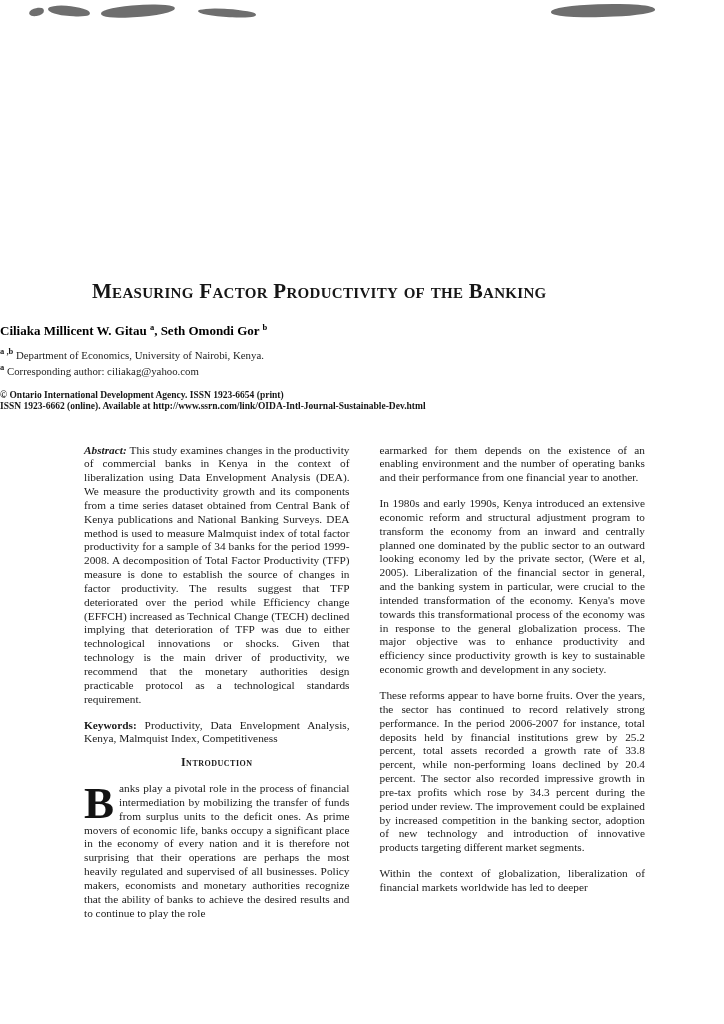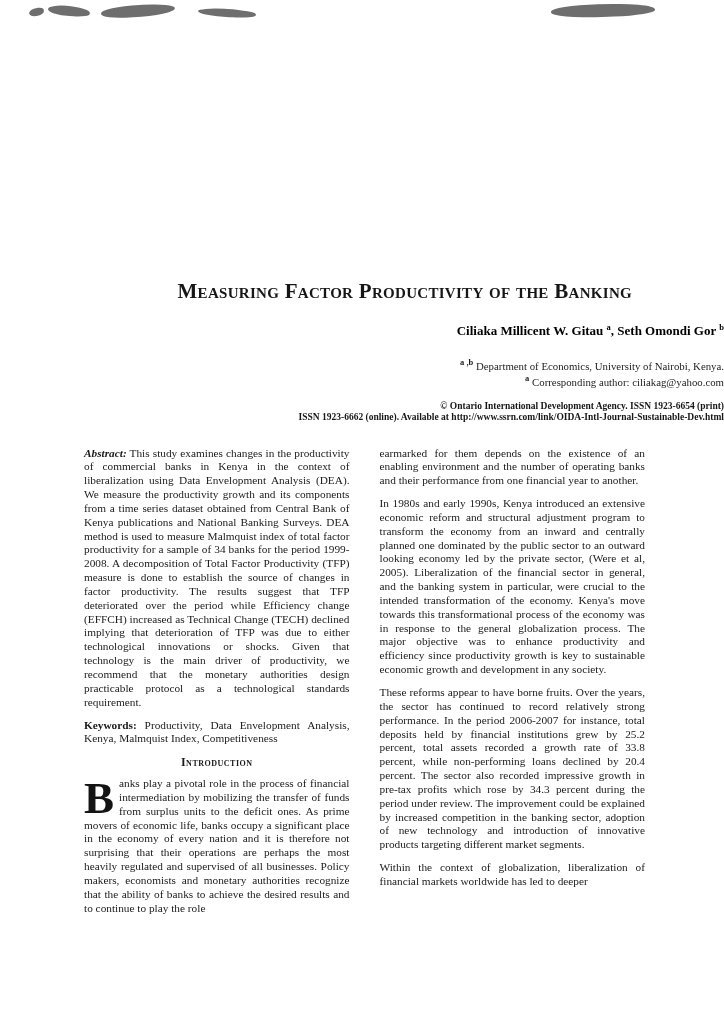--- a/index.html
+++ b/index.html
@@ -12,35 +12,35 @@
     color:#1c1c1c;
   }
   
   .artifact { position:absolute; background:#3d3d3d; opacity:.75; }
   .a1 { left:29px;  top:8px;  width:15px; height:8px;  border-radius:60% 40% 55% 45%; transform:rotate(-8deg); }
   .a2 { left:48px;  top:6px;  width:42px; height:10px; border-radius:45% 60% 40% 55%; transform:rotate(4deg); }
   .a3 { left:101px; top:5px;  width:74px; height:12px; border-radius:55% 45% 60% 40%; transform:rotate(-3deg); }
   .a4 { left:198px; top:9px;  width:58px; height:8px;  border-radius:50% 55% 45% 60%; transform:rotate(3deg); }
   .a5 { left:551px; top:4px;  width:104px; height:13px; border-radius:48% 58% 42% 52%; transform:rotate(-2deg); }
 
-  .header { padding-top:277px; text-align:right; }
+  .header { padding-top:277px; text-align:left; }
   .paper-title {
     margin:0 auto; max-width:540px;
     font-size:21px; line-height:29px; font-weight:bold;
     font-variant:small-caps; letter-spacing:.3px; color:#161616;
   }
   .authors { margin-top:16px; font-size:13px; font-weight:bold; color:#000000; }
   .authors sup, .affil sup, .corr sup { font-size:8.5px; font-weight:bold; }
-  .affil { margin-top:18px; font-size:10.8px; }
+  .affil { margin-top:7px; font-size:10.8px; }
   .corr  { margin-top:1px; font-size:10.8px; }
   .publisher { margin-top:13px; font-size:9.5px; line-height:11.5px; font-weight:bold; color:#161616; }
 
   .columns { display:flex; gap:30px; margin:19px 79px 0 84px; }
   .col { flex:1; min-width:0; font-size:11.3px; line-height:13.85px; text-align:justify; color:#1a1a1a; }
-  .col p { margin:4px 0 9px 0; }
+  .col p { margin:12px 0 9px 0; }
   .abstract-label { font-weight:bold; font-style:italic; }
   .kw-label { font-weight:bold; }
   .section-heading {
     margin:10px 0 7px 0; text-align:center;
     font-size:12px; font-weight:bold; font-variant:small-caps; letter-spacing:.5px;
   }
   .dropcap {
     float:left; font-size:45px; line-height:36px; font-weight:bold;
     padding:3px 5px 0 0; color:#141414;
   }

